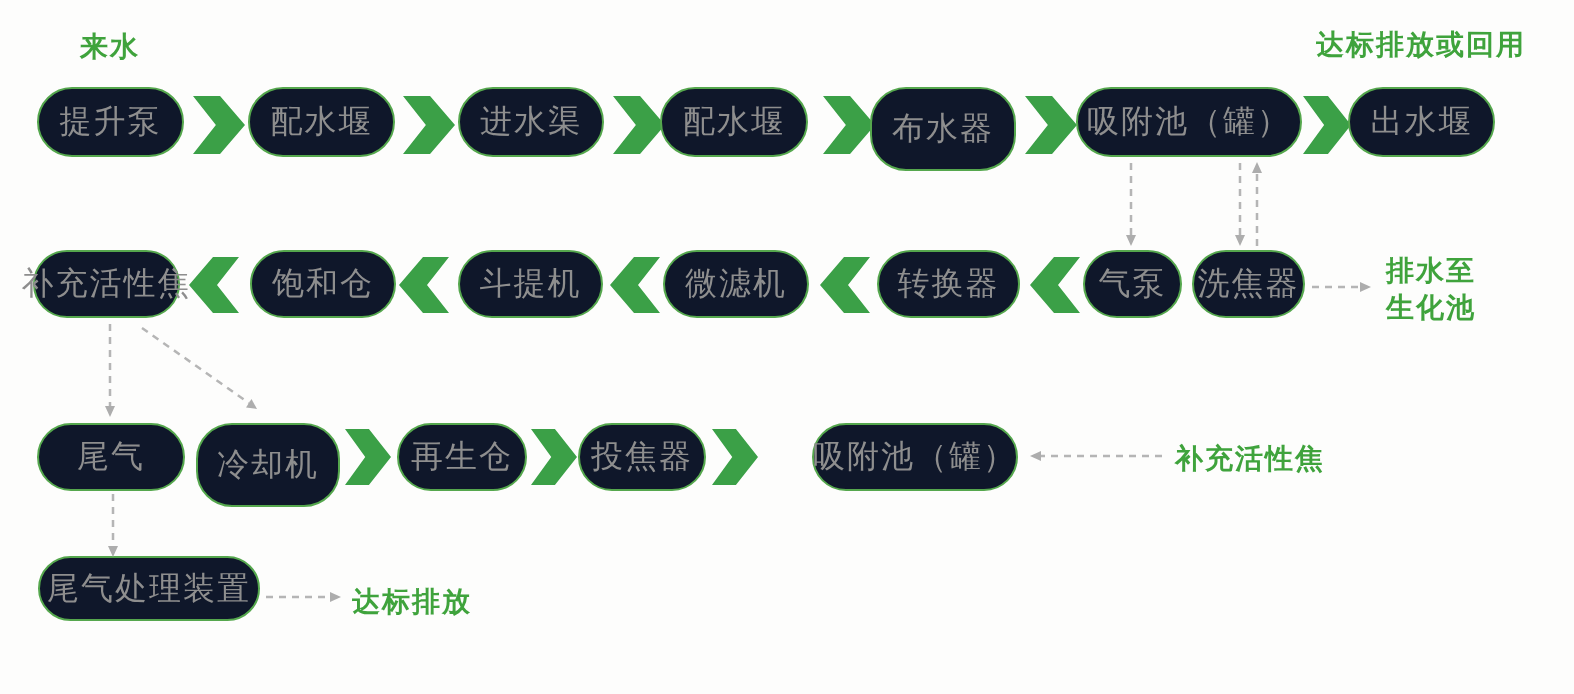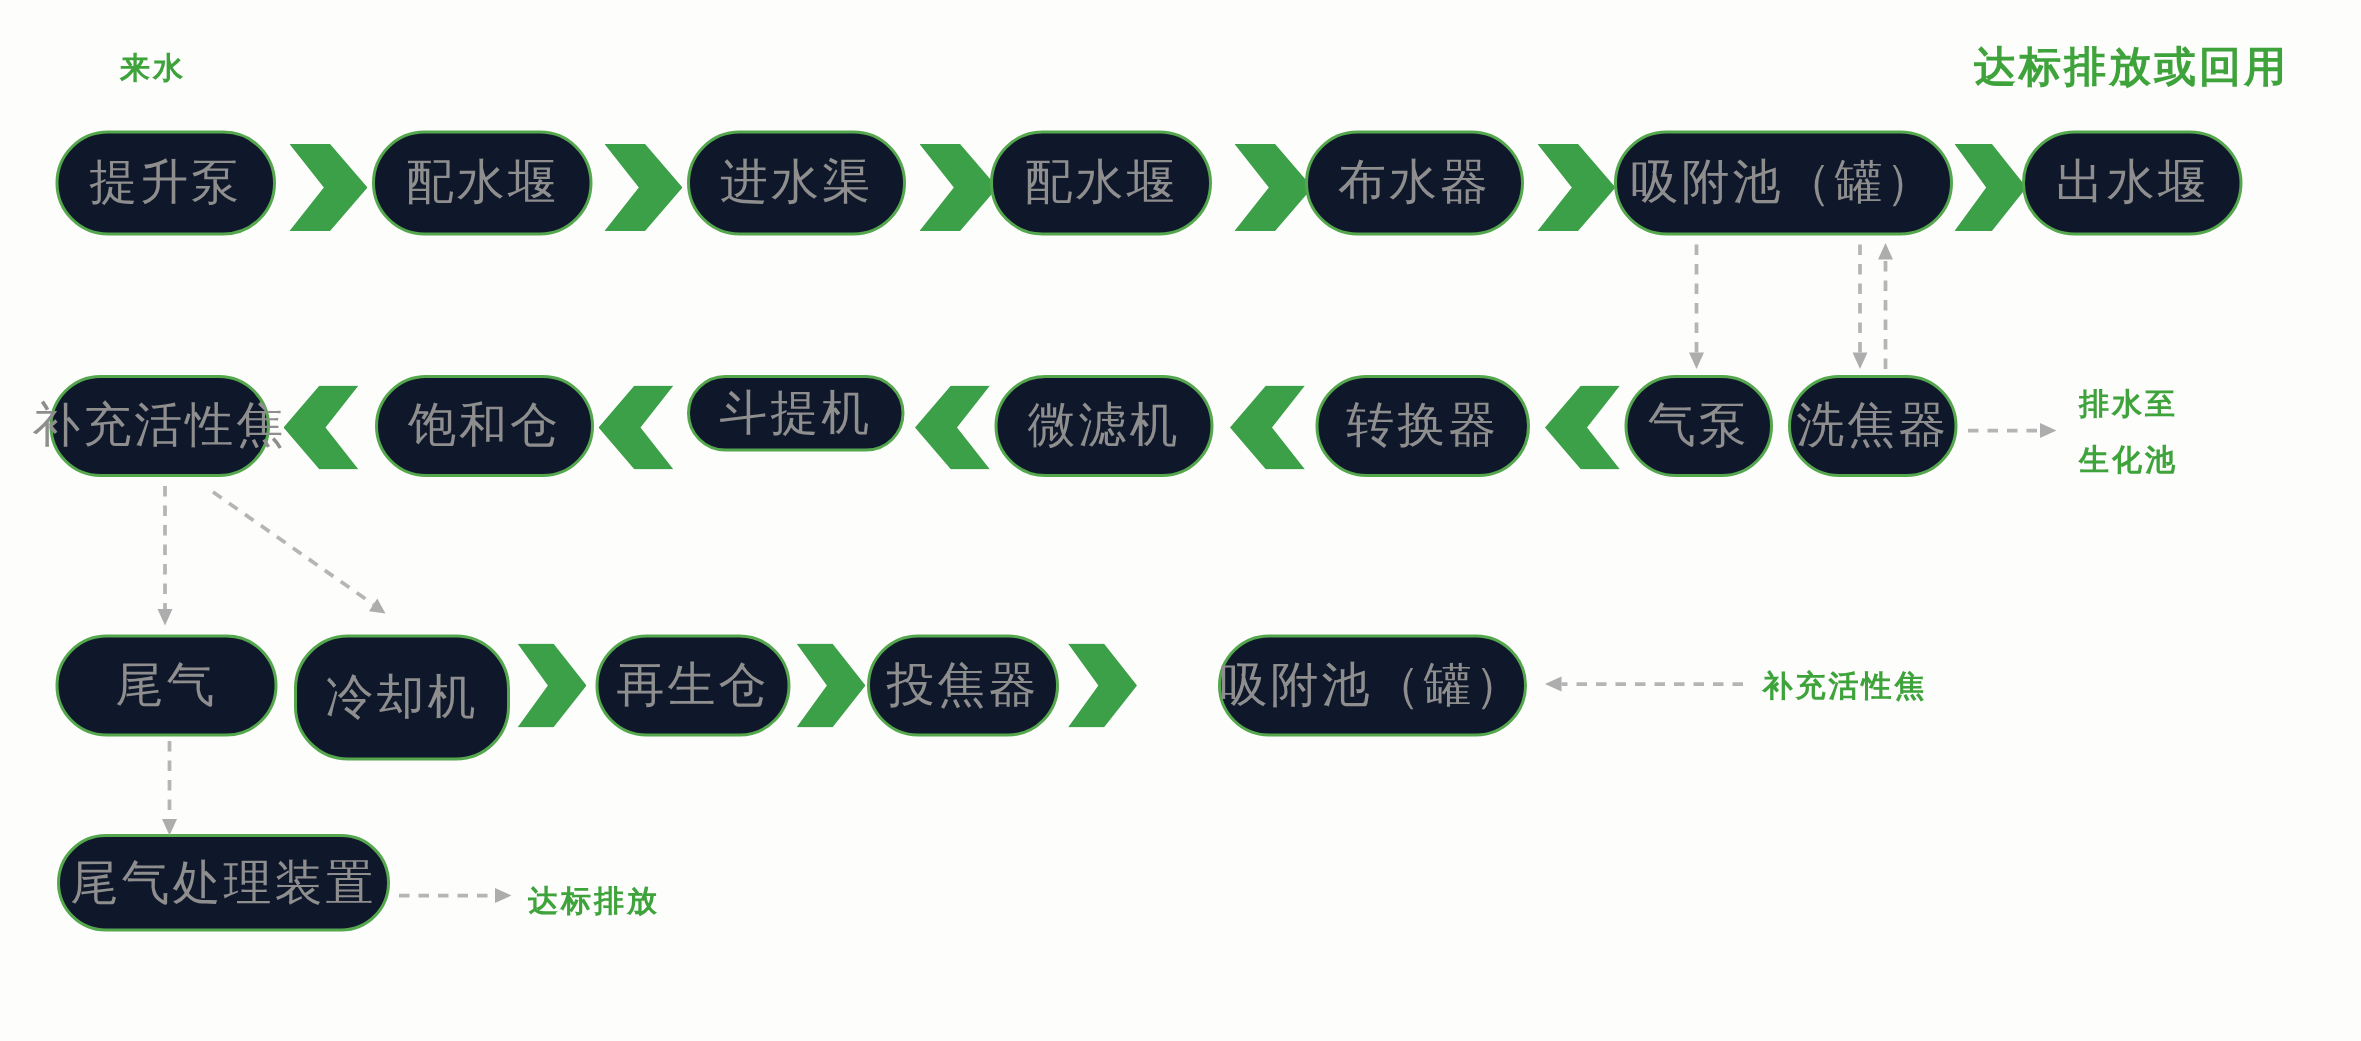--- a/index.html
+++ b/index.html
@@ -11,21 +11,21 @@
     position:absolute; box-sizing:border-box;
     background:#0f172a; border:2px solid #55a74d; border-radius:36px;
     display:flex; align-items:center; justify-content:center;
     color:#8e8e8e; font-family:"Liberation Serif","DejaVu Serif",serif;
     font-size:32px; letter-spacing:2px; white-space:nowrap;
   }
   .chev { position:absolute; background:#3ba047; }
   .chev.r { clip-path:polygon(0% 0%, 52% 0%, 100% 50%, 52% 100%, 0% 100%, 44% 50%); }
   .chev.l { clip-path:polygon(100% 0%, 48% 0%, 0% 50%, 48% 100%, 100% 100%, 56% 50%); }
   .lbl {
-    position:absolute; color:#3fa33c; font-weight:bold; font-size:20px;
+    position:absolute; color:#3fa33c; font-weight:bold; font-size:28px;
     letter-spacing:2px; white-space:nowrap; line-height:37px;
   }
   .connectors { position:absolute; left:0; top:0; pointer-events:none; }
 </style>
 </head>
 <body>
 
 <div class="stage">
 
   <div class="lbl" style="left:80px;top:28px;">来水</div>
@@ -38,31 +38,31 @@
   <div class="lbl" style="left:352px;top:583px;">达标排放</div>
 
   <div class="pill" style="left:37px;top:87px;width:147px;height:70px;">提升泵</div>
   <div class="chev r" style="left:193px;top:96px;width:52px;height:58px;"></div>
   <div class="pill" style="left:248px;top:87px;width:147px;height:70px;">配水堰</div>
   <div class="chev r" style="left:403px;top:96px;width:52px;height:58px;"></div>
   <div class="pill" style="left:458px;top:87px;width:146px;height:70px;">进水渠</div>
   <div class="chev r" style="left:613px;top:96px;width:52px;height:58px;"></div>
   <div class="pill" style="left:660px;top:87px;width:148px;height:70px;">配水堰</div>
   <div class="chev r" style="left:823px;top:96px;width:52px;height:58px;"></div>
-  <div class="pill" style="left:870px;top:87px;width:146px;height:70px;">布水器</div>
+  <div class="pill" style="left:870px;top:87px;width:146px;height:84px;">布水器</div>
   <div class="chev r" style="left:1025px;top:96px;width:52px;height:58px;"></div>
   <div class="pill" style="left:1076px;top:87px;width:226px;height:70px;">吸附池（罐）</div>
   <div class="chev r" style="left:1303px;top:96px;width:48px;height:58px;"></div>
   <div class="pill" style="left:1348px;top:87px;width:147px;height:70px;">出水堰</div>
 
   <div class="pill" style="left:33px;top:250px;width:147px;height:68px;">补充活性焦</div>
   <div class="chev l" style="left:189px;top:257px;width:50px;height:56px;"></div>
   <div class="pill" style="left:250px;top:250px;width:146px;height:68px;">饱和仓</div>
   <div class="chev l" style="left:399px;top:257px;width:50px;height:56px;"></div>
-  <div class="pill" style="left:458px;top:250px;width:145px;height:51px;">斗提机</div>
+  <div class="pill" style="left:458px;top:250px;width:145px;height:68px;">斗提机</div>
   <div class="chev l" style="left:610px;top:257px;width:50px;height:56px;"></div>
   <div class="pill" style="left:663px;top:250px;width:146px;height:68px;">微滤机</div>
   <div class="chev l" style="left:820px;top:257px;width:50px;height:56px;"></div>
   <div class="pill" style="left:877px;top:250px;width:143px;height:68px;">转换器</div>
   <div class="chev l" style="left:1030px;top:257px;width:50px;height:56px;"></div>
   <div class="pill" style="left:1083px;top:250px;width:99px;height:68px;">气泵</div>
   <div class="pill" style="left:1192px;top:250px;width:113px;height:68px;">洗焦器</div>
 
   <div class="pill" style="left:37px;top:423px;width:148px;height:68px;">尾气</div>
   <div class="pill" style="left:196px;top:423px;width:144px;height:84px;">冷却机</div>

